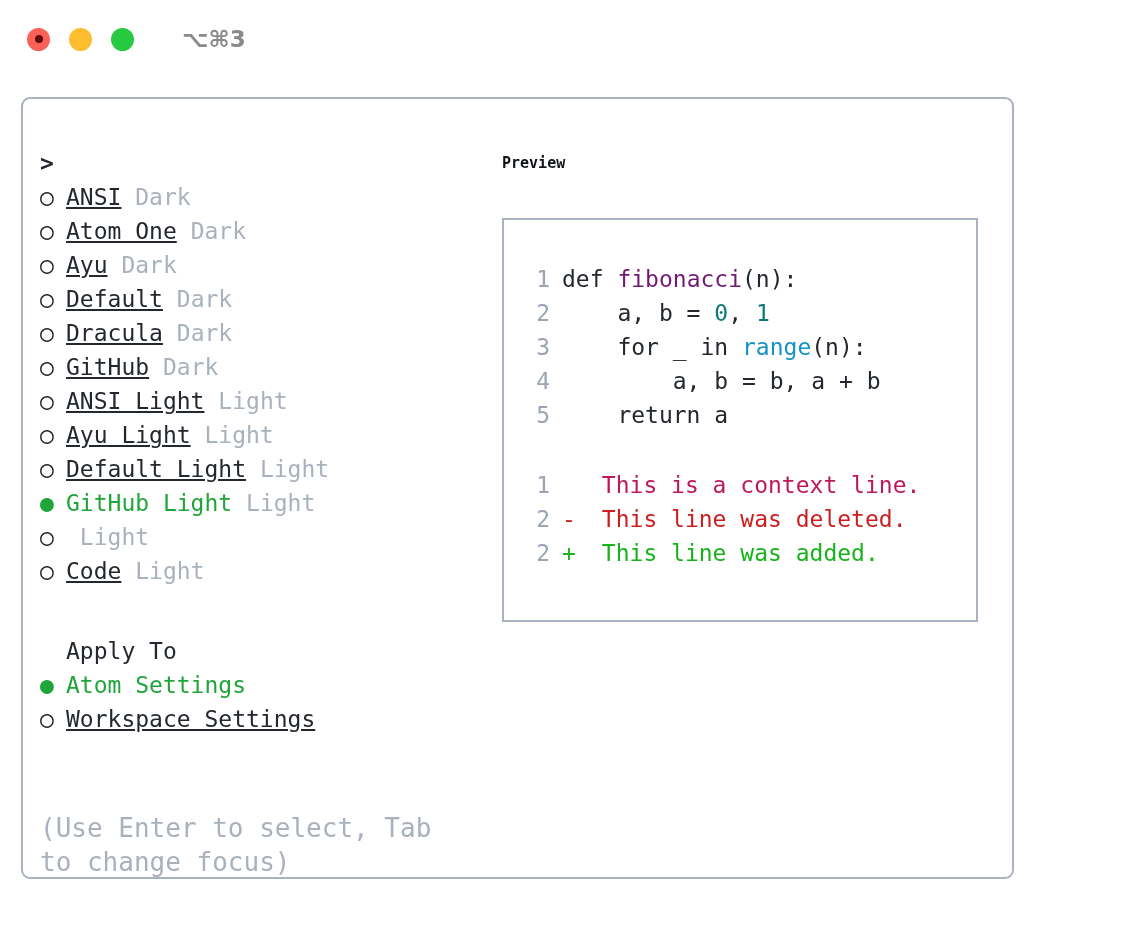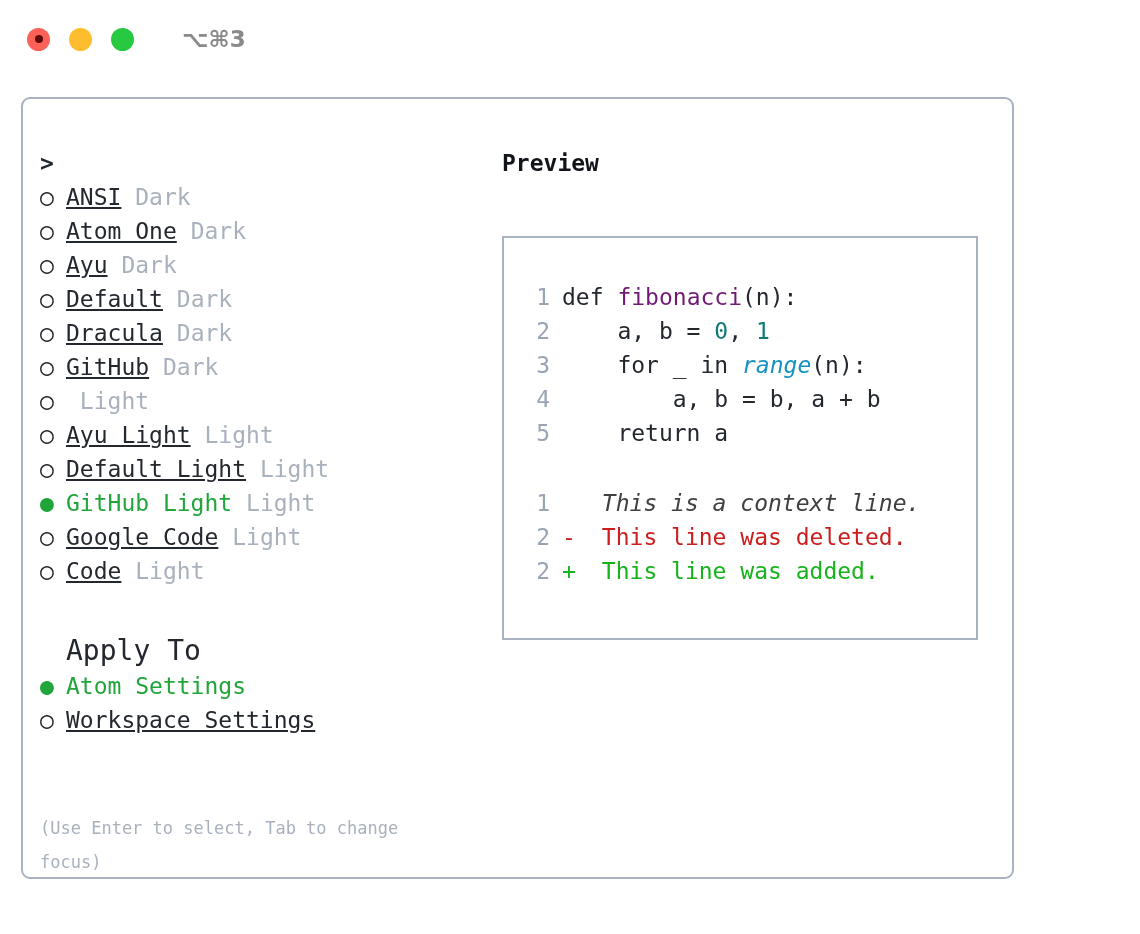--- a/index.html
+++ b/index.html
@@ -123,50 +123,50 @@
   }
   .label { color: #23272e; text-decoration: underline; }
   .label-sel { color: #20a53a; }
   .suffix { color: #a9b1bd; }
 
   .section-gap { height: 46px; }
 
   .apply-header {
     display: flex;
     align-items: baseline;
-    font-size: 28px;
+    font-size: 23px;
     line-height: 34px;
     white-space: pre;
     color: #23272e;
   }
 
   .hint {
     position: absolute;
     left: 17px;
     top: 712px;
     width: 420px;
-    font-size: 17px;
+    font-size: 26px;
     line-height: 34px;
     color: #a9b1bd;
     white-space: pre-wrap;
   }
 
   
   .right-pane {
     position: absolute;
     left: 479px;
     top: 47px;
     width: 486px;
   }
   .preview-title {
-    font-size: 23px;
+    font-size: 15px;
     line-height: 34px;
     font-weight: bold;
     color: #111418;
-    margin-bottom: 56px;
+    margin-bottom: 38px;
     white-space: pre;
   }
   .preview-box {
     width: 476px;
     height: 404px;
     border: 2px solid #a8b2c1;
     box-sizing: border-box;
     background: #ffffff;
     position: relative;
   }
@@ -185,39 +185,39 @@
   .lineno {
     flex: 0 0 30px;
     text-align: right;
     color: #9aa4b2;
     margin-right: 12px;
   }
   .code-text { color: #23272e; }
 
   .tok-fn    { color: #701a75; }
   .tok-num   { color: #0d7a76; }
-  .tok-call  { color: #1592c4; font-style: italic; }
+  .tok-call  { color: #1592c4; }
 
   .diff-block { margin-top: 36px; }
   .diff-line {
     display: flex;
     font-size: 23px;
     line-height: 34px;
     white-space: pre;
   }
   .diff-no {
     flex: 0 0 30px;
     text-align: right;
     color: #9aa4b2;
     margin-right: 12px;
   }
   .diff-sign {
     flex: 0 0 26px;
   }
-  .diff-ctx  { color: #404040; font-style: italic; }
+  .diff-ctx  { color: #be185d; }
   .diff-del  { color: #cc1e1e; }
   .diff-add  { color: #17b31b; }
 </style>
 </head>
 <body>
 
 <div class="window">
 
   <div class="titlebar">
     <div class="traffic">
@@ -237,25 +237,25 @@
           <span class="marker">&gt;</span>
         </div>
 
         <div id="theme-list">
             <div class="row"><span class="marker">○</span><span class="label">ANSI</span><span> </span><span class="suffix">Dark</span></div>
             <div class="row"><span class="marker">○</span><span class="label">Atom One</span><span> </span><span class="suffix">Dark</span></div>
             <div class="row"><span class="marker">○</span><span class="label">Ayu</span><span> </span><span class="suffix">Dark</span></div>
             <div class="row"><span class="marker">○</span><span class="label">Default</span><span> </span><span class="suffix">Dark</span></div>
             <div class="row"><span class="marker">○</span><span class="label">Dracula</span><span> </span><span class="suffix">Dark</span></div>
             <div class="row"><span class="marker">○</span><span class="label">GitHub</span><span> </span><span class="suffix">Dark</span></div>
-            <div class="row"><span class="marker">○</span><span> </span><span class="suffix">Light</span></div>
+            <div class="row"><span class="marker">○</span><span class="label">ANSI Light</span><span> </span><span class="suffix">Light</span></div>
             <div class="row"><span class="marker">○</span><span class="label">Ayu Light</span><span> </span><span class="suffix">Light</span></div>
             <div class="row"><span class="marker">○</span><span class="label">Default Light</span><span> </span><span class="suffix">Light</span></div>
             <div class="row"><span class="marker marker-sel">●</span><span class="label-sel">GitHub Light</span><span> </span><span class="suffix">Light</span></div>
-            <div class="row"><span class="marker">○</span><span class="label">Google Code</span><span> </span><span class="suffix">Light</span></div>
+            <div class="row"><span class="marker">○</span><span> </span><span class="suffix">Light</span></div>
             <div class="row"><span class="marker">○</span><span class="label">Code</span><span> </span><span class="suffix">Light</span></div>
           </div>
 
         <div class="section-gap"></div>
 
         <div class="apply-header">
           <span class="marker"> </span>
           <span>Apply To</span>
         </div>
 

